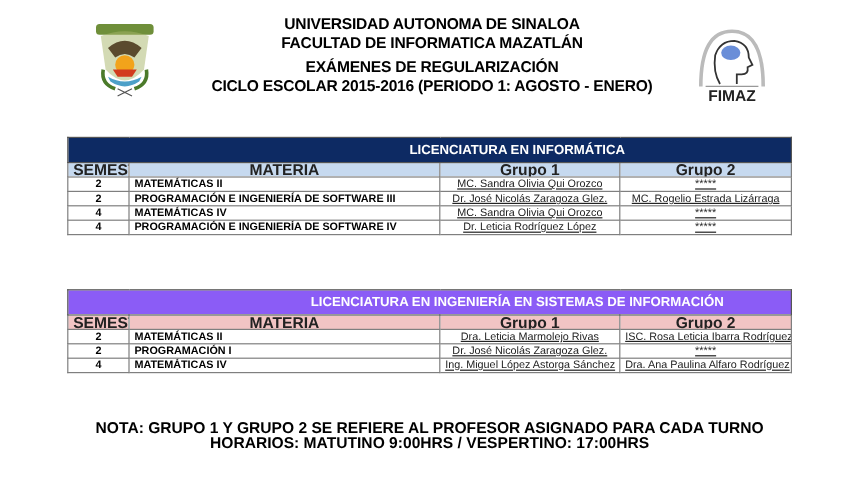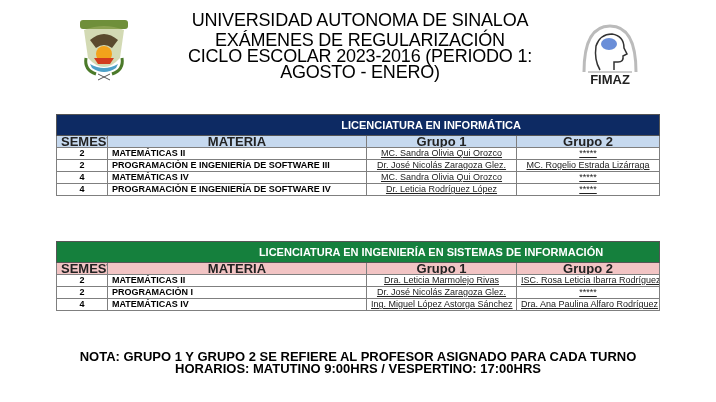--- a/index.html
+++ b/index.html
@@ -1,37 +1,37 @@
 <!DOCTYPE html>
 <html><head>
 <meta charset="utf-8">
 <style>
   html, body { margin: 0; padding: 0; background: #ffffff; }
   body { width: 716px; height: 402px; position: relative; overflow: hidden; font-family: "Liberation Sans", sans-serif; color: #000; }
 
   .header { position: absolute; left: 0; top: 0; width: 716px; height: 100px; }
   .titles { position: absolute; left: 150px; width: 420px; top: 12px; text-align: center; }
-  .titles .t { font-weight: normal; font-size: 18px; line-height: 16px; letter-spacing: -0.2px; }
+  .titles .t { font-weight: bold; font-size: 13px; line-height: 16px; letter-spacing: -0.2px; }
   .titles .t.sub { margin-top: 4px; }
   .logo-left { position: absolute; left: 76px; top: 18px; width: 56px; height: 64px; }
   .logo-right { position: absolute; left: 578px; top: 22px; width: 64px; height: 64px; }
 
   table.sched { position: absolute; left: 56px; width: 603px; border-collapse: collapse; table-layout: fixed; }
   table.sched td, table.sched th { border: 1px solid #7f7f7f; padding: 0 4px; height: 11px; line-height: 11px; font-size: 9px; white-space: nowrap; overflow: hidden; }
   table.sched .banner th { height: 20px; line-height: 20px; font-size: 11px; color: #fff; font-weight: bold; text-align: center; border-color: #555; padding-left: 150px; }
   table.sched .cols th { font-size: 13px; font-weight: bold; text-align: center; color: #222; }
   td.sem { text-align: center; font-weight: bold; font-size: 10px; }
   td.mat { font-weight: bold; font-size: 10px; text-align: left; }
   td.g { text-align: center; font-size: 8px; color: #222; text-decoration: underline; }
 
   #tbl1 { top: 114px; }
   #tbl1 .banner th { background: #0d2a63; }
   #tbl1 .cols th { background: #c6d9ef; }
   #tbl2 { top: 241px; }
-  #tbl2 .banner th { background: #15803d; }
+  #tbl2 .banner th { background: #8b5cf6; }
   #tbl2 .cols th { background: #f2c4c4; }
 
   .note { position: absolute; left: 0; width: 716px; top: 351px; text-align: center; font-weight: bold; font-size: 13px; line-height: 12px; }
 </style>
 </head>
 <body>
 
 <div class="header">
   <div class="logo-left">
     <svg width="56" height="64" viewBox="0 0 56 64">
@@ -42,22 +42,23 @@
       <path d="M18 40 L38 40 L34 46 L22 46 Z" fill="#d23b1d"></path>
       <path d="M14 46 Q28 54 42 46 L40 50 Q28 58 16 50 Z" fill="#4da0c8"></path>
       <path d="M10 40 Q8 52 20 56" stroke="#4b7a2a" stroke-width="3" fill="none"></path>
       <path d="M46 40 Q48 52 36 56" stroke="#4b7a2a" stroke-width="3" fill="none"></path>
       <path d="M22 56 L34 62 M34 56 L22 62" stroke="#555" stroke-width="1"></path>
     </svg>
   </div>
 
   <div class="titles">
     <div class="t">UNIVERSIDAD AUTONOMA DE SINALOA</div>
+    <div class="t">FACULTAD DE INFORMATICA MAZATLÁN</div>
     <div class="t sub">EXÁMENES DE REGULARIZACIÓN</div>
-    <div class="t">CICLO ESCOLAR 2023-2016 (PERIODO 1: AGOSTO - ENERO)</div>
+    <div class="t">CICLO ESCOLAR 2015-2016 (PERIODO 1: AGOSTO - ENERO)</div>
   </div>
 
   <div class="logo-right">
     <svg width="64" height="64" viewBox="0 0 64 64">
       <path d="M6 50 Q6 4 32 4 Q58 4 58 50" stroke="#bbb" stroke-width="3" fill="none"></path>
       <path d="M22 48 Q16 38 18 24 Q22 12 34 12 Q46 14 46 26 L49 32 L45 34 Q46 40 40 40 L36 40 L36 48" stroke="#333" stroke-width="1.5" fill="none"></path>
       <ellipse cx="31" cy="22" rx="8" ry="6" fill="#6a8ed8"></ellipse>
       <line x1="10" y1="50" x2="54" y2="50" stroke="#999" stroke-width="1"></line>
       <text x="32" y="62" text-anchor="middle" font-family="Liberation Sans, sans-serif" font-weight="bold" font-size="13" fill="#222">FIMAZ</text>
     </svg>

